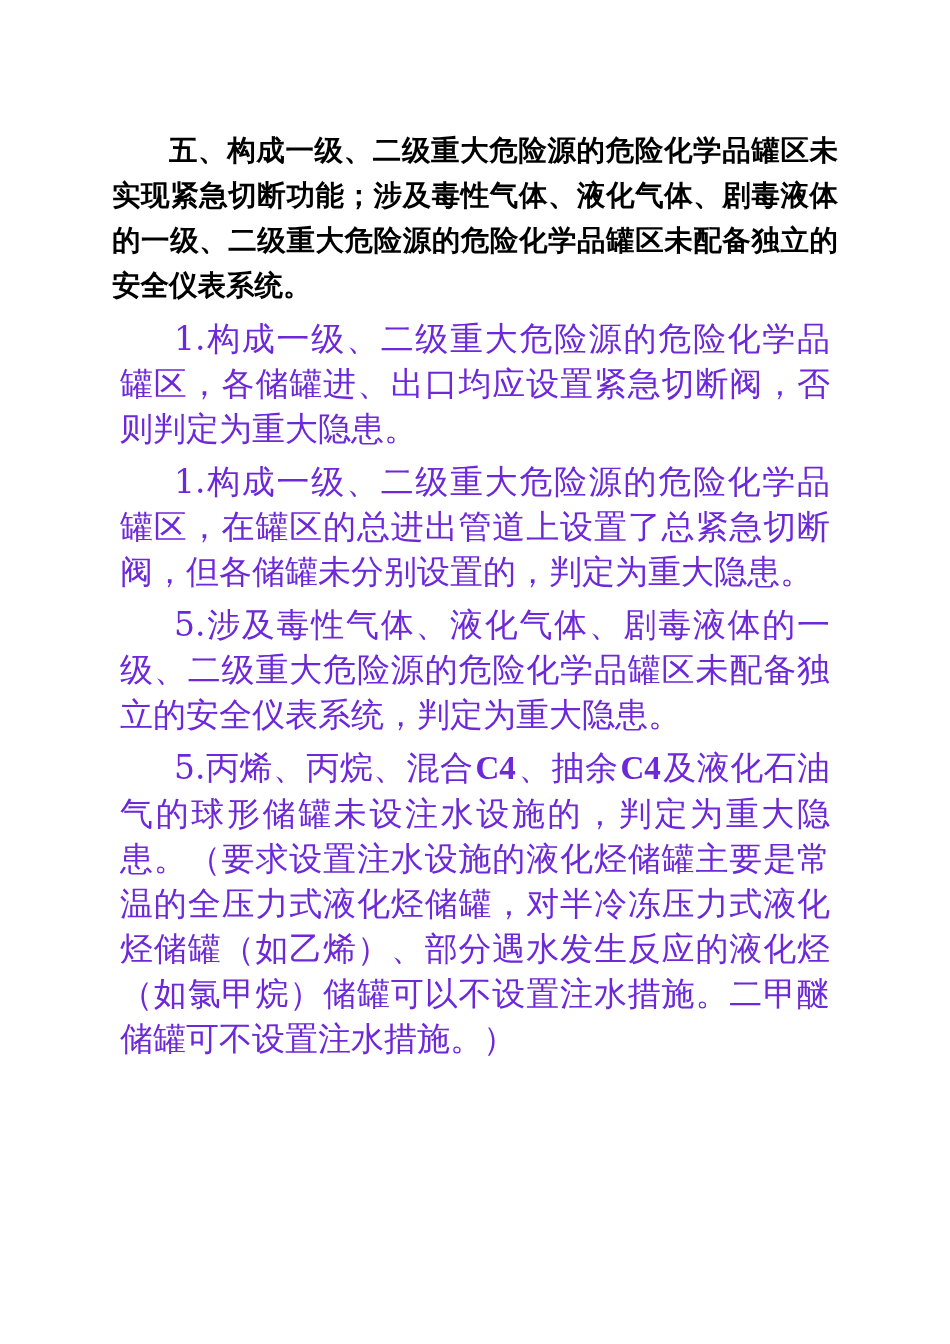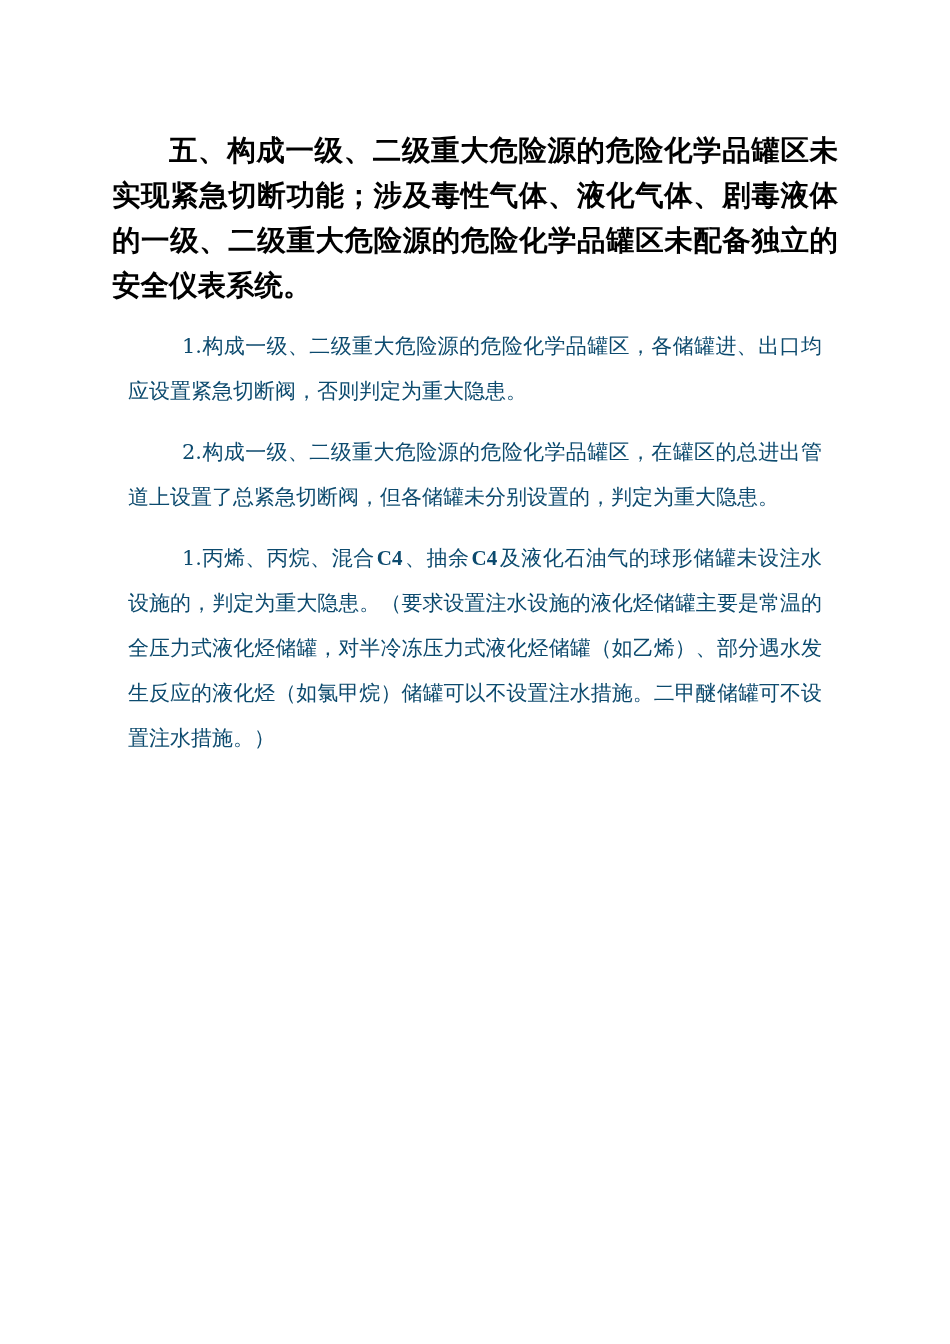--- a/index.html
+++ b/index.html
@@ -41,48 +41,49 @@
   }
 
   .section-heading.first {
     margin-top: 0;
   }
 
   
   .body-para {
     font-family: "DejaVu Serif", "Liberation Serif", serif;
     font-weight: normal;
-    font-size: 21px;
+    font-size: 33px;
     line-height: 45px;
-    color: #0c4a6e;
+    color: #6d28d9;
     text-align: justify;
     text-justify: inter-ideograph;
     text-indent: 54px;
-    margin: 16px;
+    margin: 8px;
     word-break: break-all;
   }
 
   .body-para .latin {
     font-family: "Liberation Serif", "DejaVu Serif", serif;
     font-weight: bold;
     padding: 0 2px;
   }
 </style>
 </head>
 <body>
 
 <div class="page">
   <div class="content">
 
     <h2 class="section-heading first">五、构成一级、二级重大危险源的危险化学品罐区未实现紧急切断功能；涉及毒性气体、液化气体、剧毒液体的一级、二级重大危险源的危险化学品罐区未配备独立的安全仪表系统。</h2>
 
     <p class="body-para">1.构成一级、二级重大危险源的危险化学品罐区，各储罐进、出口均应设置紧急切断阀，否则判定为重大隐患。</p>
 
-    <p class="body-para">2.构成一级、二级重大危险源的危险化学品罐区，在罐区的总进出管道上设置了总紧急切断阀，但各储罐未分别设置的，判定为重大隐患。</p>
+    <p class="body-para">1.构成一级、二级重大危险源的危险化学品罐区，在罐区的总进出管道上设置了总紧急切断阀，但各储罐未分别设置的，判定为重大隐患。</p>
 
 
 
+    <p class="body-para">5.涉及毒性气体、液化气体、剧毒液体的一级、二级重大危险源的危险化学品罐区未配备独立的安全仪表系统，判定为重大隐患。</p>
 
 
-    <p class="body-para"><span>1.丙烯、丙烷、混合</span><span class="latin">C4</span><span>、抽余</span><span class="latin">C4</span><span>及液化石油气的球形储罐未设注水设施的，判定为重大隐患。（要求设置注水设施的液化烃储罐主要是常温的全压力式液化烃储罐，对半冷冻压力式液化烃储罐（如乙烯）、部分遇水发生反应的液化烃（如氯甲烷）储罐可以不设置注水措施。二甲醚储罐可不设置注水措施。）</span></p>
+    <p class="body-para"><span>5.丙烯、丙烷、混合</span><span class="latin">C4</span><span>、抽余</span><span class="latin">C4</span><span>及液化石油气的球形储罐未设注水设施的，判定为重大隐患。（要求设置注水设施的液化烃储罐主要是常温的全压力式液化烃储罐，对半冷冻压力式液化烃储罐（如乙烯）、部分遇水发生反应的液化烃（如氯甲烷）储罐可以不设置注水措施。二甲醚储罐可不设置注水措施。）</span></p>
 
   </div>
 </div>
 
 </body></html>

